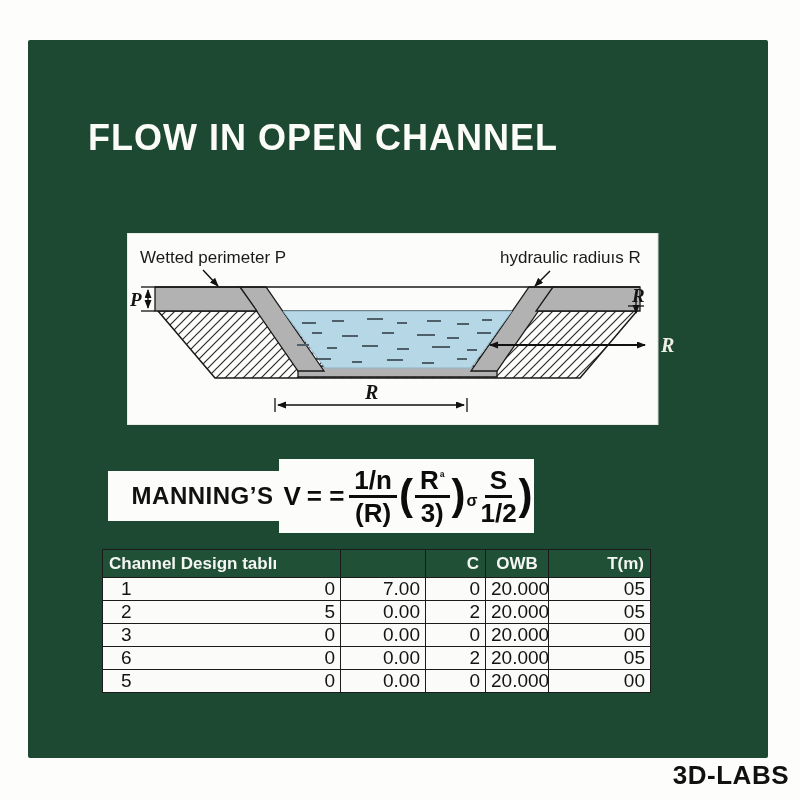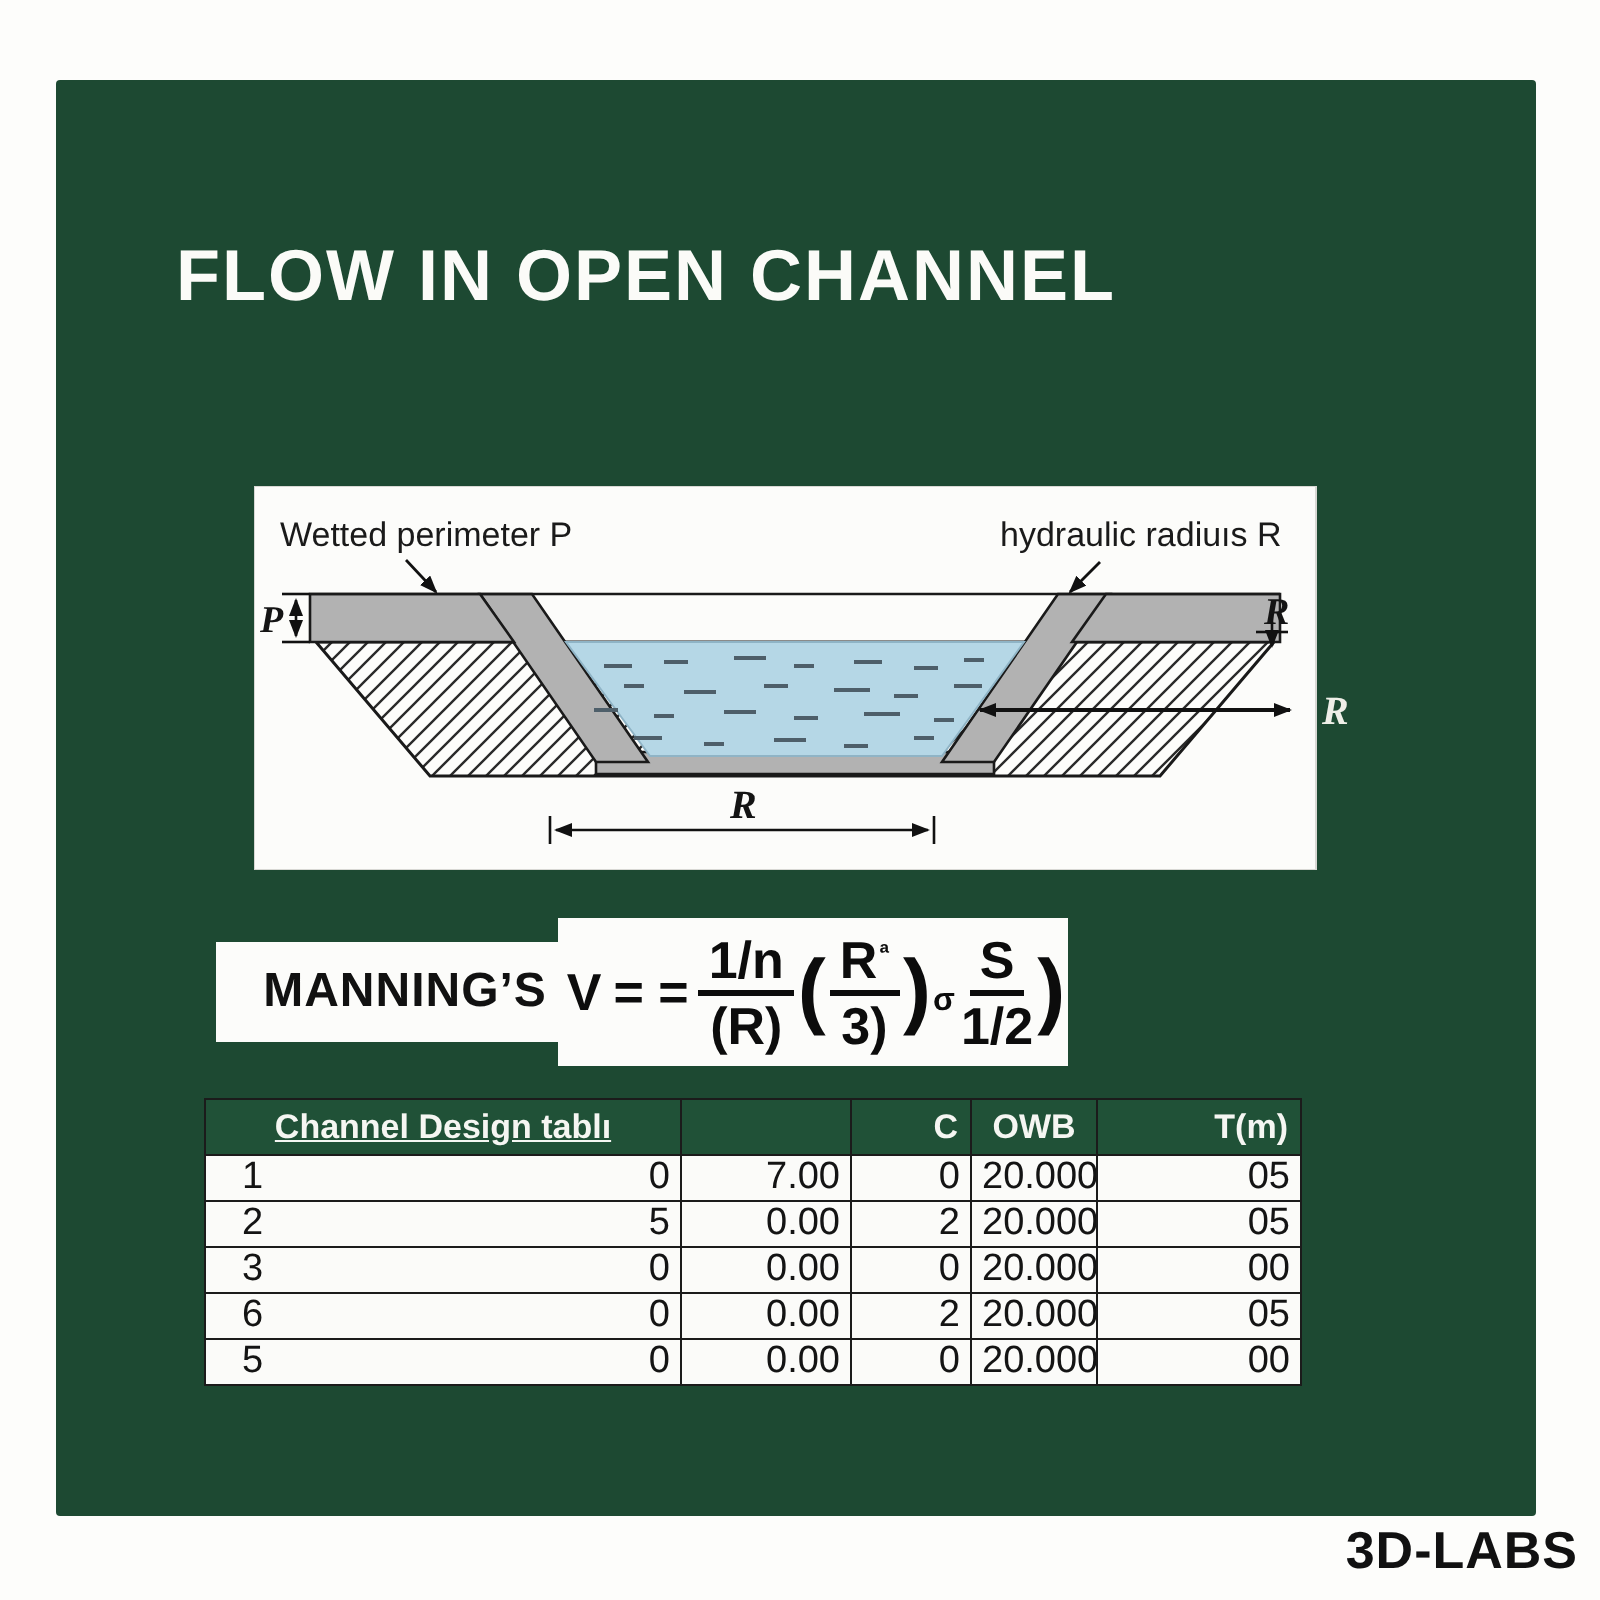--- a/index.html
+++ b/index.html
@@ -3,21 +3,21 @@
 <meta charset="utf-8">
 <style>
   html,body{margin:0;padding:0;background:#ffffff;}
   .page{position:relative;width:800px;height:800px;background:#fdfdfb;overflow:hidden;
         font-family:"Liberation Sans",sans-serif;}
   .green-panel{position:absolute;left:28px;top:40px;width:740px;height:718px;
         background:#1d4932;border-radius:2px;}
   .title{position:absolute;left:88px;top:108px;color:#fbfbf8;font-size:36px;font-weight:bold;
         letter-spacing:1px;line-height:60px;white-space:nowrap;}
   
-  .diagram-wrap{position:absolute;left:127px;top:233px;width:573px;height:224px;margin-top:10px;}
+  .diagram-wrap{position:absolute;left:127px;top:233px;width:573px;height:224px;}
   
   .mannings-box{position:absolute;left:108px;top:471px;width:189px;height:50px;background:#fcfcfa;
         display:flex;align-items:center;justify-content:center;font-size:24px;font-weight:bold;
         color:#111;letter-spacing:.5px;}
   
   .formula-box{position:absolute;left:279px;top:459px;width:255px;height:74px;background:#fcfcfa;
         display:flex;align-items:center;justify-content:center;color:#0c0c0c;}
   .formula{display:flex;align-items:center;font-weight:bold;font-size:26px;line-height:1;}
   .formula .sp{margin:0 3px;}
   .frac{display:inline-flex;flex-direction:column;align-items:center;margin:0 2px;}
@@ -25,21 +25,21 @@
   .frac .den{padding-top:2px;}
   .paren{font-size:42px;font-weight:600;transform:translateY(-1px);}
   .supch{font-size:13px;vertical-align:8px;margin-left:1px;}
   .expch{font-size:16px;transform:translateY(5px);margin:0 1px;}
   
   .design-table{position:absolute;left:102px;top:549px;width:548px;border-collapse:collapse;
         table-layout:fixed;}
   .design-table th,.design-table td{border:1.6px solid #1b1b1b;overflow:hidden;white-space:nowrap;}
   .design-table thead th{background:#205137;color:#f5f6f2;font-size:17px;font-weight:bold;
         height:27px;padding:0 6px;}
-  .design-table thead th.h-main{text-align:center;text-decoration:underline;}
+  .design-table thead th.h-main{text-align:left;}
   .design-table thead th.h-b{text-align:right;}
   .design-table thead th.h-c{text-align:right;}
   .design-table thead th.h-d{text-align:center;}
   .design-table thead th.h-e{text-align:right;padding-left:48px;}
   .design-table tbody td{background:#fbfbf9;color:#141414;font-size:19px;height:21px;
         text-align:right;padding:0 5px;}
   .design-table tbody td.c-main{padding:0;}
   .design-table tbody td.c-main .cm{display:flex;justify-content:space-between;align-items:center;}
   .design-table tbody td.c-main .cm .rn{padding-left:18px;}
   .design-table tbody td.c-main .cm .rv{padding-right:5px;}

